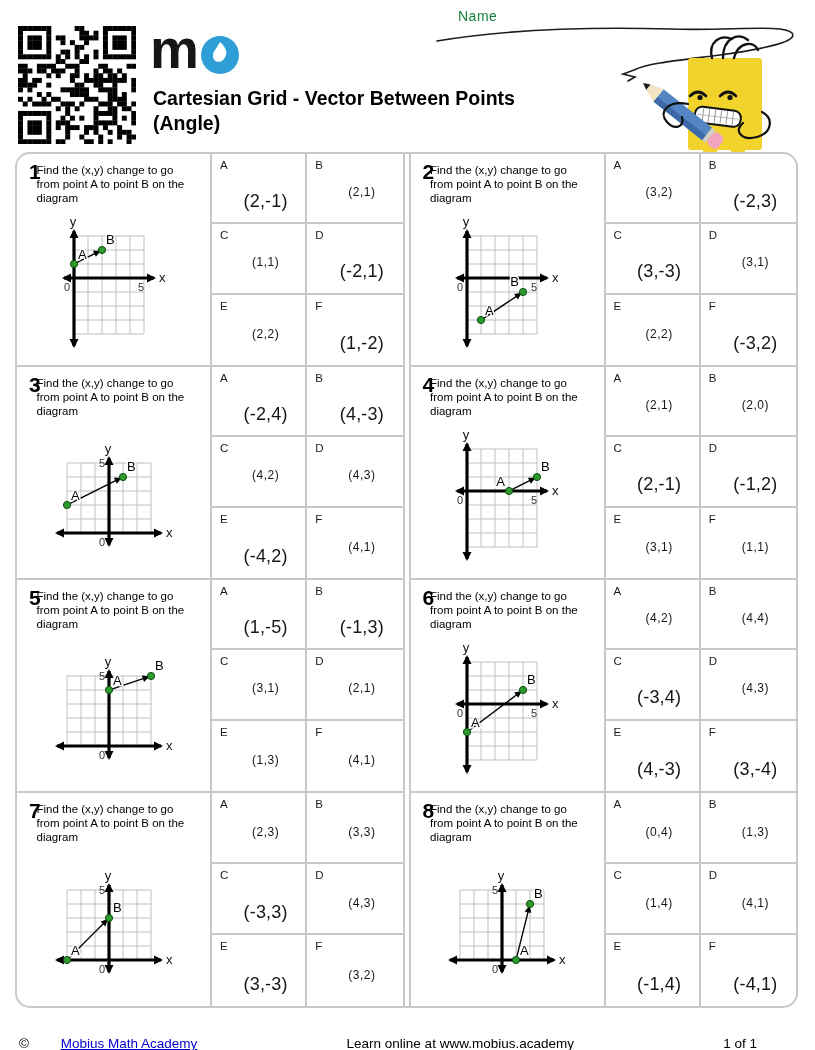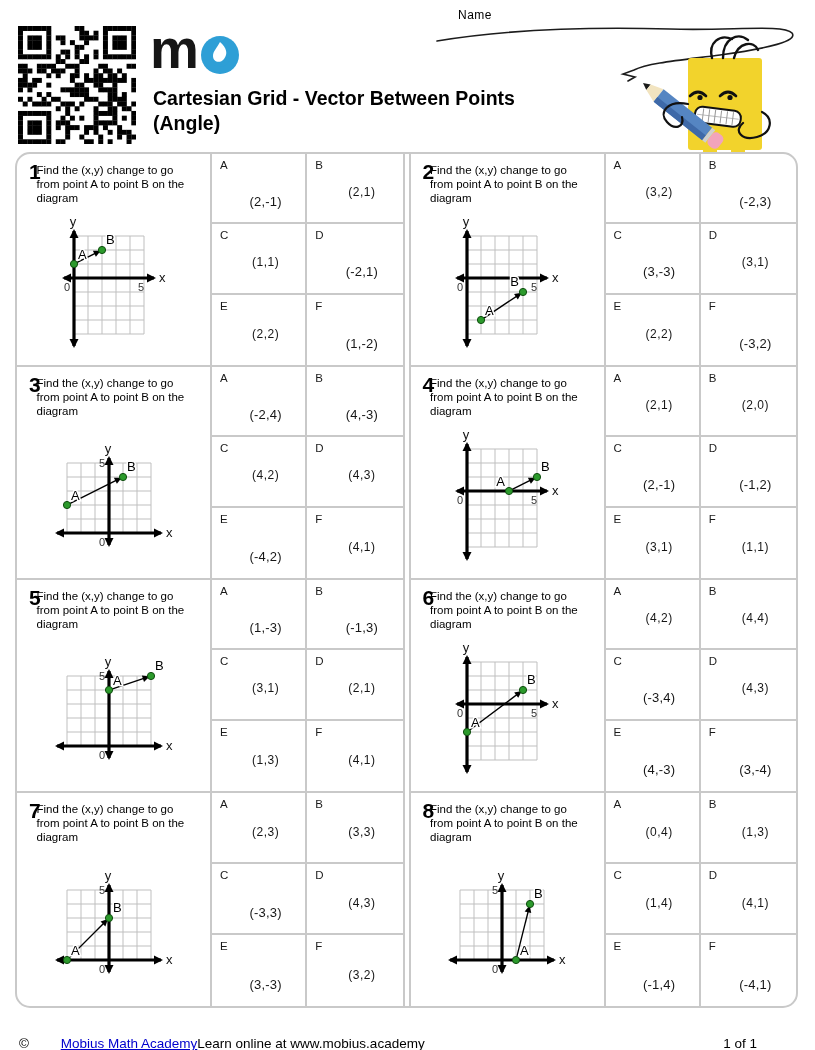--- a/index.html
+++ b/index.html
@@ -17,21 +17,21 @@
     position:absolute; left:150px; top:18px; height:62px;
     display:flex; align-items:center; font-weight:800; font-size:55px;
     letter-spacing:-2px; color:#161616;
   }
   .logo .o-icon{ width:40px; height:40px; margin:12px 2px 0 3px; }
   .title{
     position:absolute; left:153px; top:86px; width:410px;
     font-size:19.5px; font-weight:700; color:#000; line-height:1.3;
   }
   .name-label{
-    position:absolute; left:458px; top:8px; font-size:12px; color:#000000;
+    position:absolute; left:458px; top:8px; font-size:14px; color:#15803d;
     letter-spacing:0.5px;
   }
   .header-art{ position:absolute; left:420px; top:0; width:395px; height:180px; pointer-events:none; }
   
   .problems{
     position:absolute; left:15px; top:152px; width:783px; height:856px;
     border:2px solid var(--border); border-radius:15px;
     display:grid; grid-template-columns:1fr 1fr; grid-template-rows:repeat(4,1fr);
     column-gap:4px; overflow:hidden; background:#fff;
   }
@@ -52,29 +52,29 @@
   }
   .choice{
     position:relative; display:flex; align-items:center; justify-content:center;
     border-right:2px solid var(--border); border-bottom:2px solid var(--border);
     padding-top:8px; padding-left:14px; cursor:pointer;
   }
   .choice:nth-child(2n){ border-right:none; }
   .choice:nth-child(n+5){ border-bottom:none; }
   .clabel{ position:absolute; top:5px; left:8px; font-size:11.5px; color:#1a1a1a; }
   .cvalue{ font-size:12px; color:#161616; letter-spacing:0.5px; }
-  .cvalue.small{ font-size:13px; letter-spacing:0.2px;margin-top:19px; }
+  .cvalue.small{ font-size:18px; letter-spacing:0.2px;margin-top:19px; }
   
   .footer{
     position:absolute; left:0; right:0; top:1024px;
     display:flex; align-items:baseline; padding:0 58px 0 19px; font-size:13.5px; color:#000;
   }
   .foot-left{ flex:none; }
   .foot-left a{ color:var(--link); text-decoration:underline;padding-left:28px; }
-  .foot-center{ flex:1; text-align:left; }
+  .foot-center{ flex:1; text-align:center; }
   .foot-right{ flex:none;margin-top:12px; }
 </style>
 </head>
 <body>
 
 <div class="page">
 
   <svg id="qr" class="qr" viewBox="0 0 118 118">
       <rect x="0" y="0" width="118" height="118" fill="#fff"></rect>
       <rect x="0" y="0" width="4.97" height="4.97" fill="#000"></rect>
@@ -737,21 +737,21 @@
               <circle cx="58" cy="36" r="3.6" fill="#2c9a2c" stroke="#0f4d0f" stroke-width="1"></circle>
               <circle cx="100" cy="22" r="3.6" fill="#2c9a2c" stroke="#0f4d0f" stroke-width="1"></circle>
               <text x="62" y="31" text-anchor="start" font-size="13" fill="#000" font-family="&quot;Liberation Sans&quot;, sans-serif" stroke="#fff" stroke-width="3" paint-order="stroke">A</text>
               <text x="104" y="16" text-anchor="start" font-size="13" fill="#000" font-family="&quot;Liberation Sans&quot;, sans-serif" stroke="#fff" stroke-width="3" paint-order="stroke">B</text>
             </svg>
           </div>
     </div>
     <div class="answers">
           <div class="choice">
     <span class="clabel">A</span>
-    <span class="cvalue small">(1,-3)</span>
+    <span class="cvalue small">(1,-5)</span>
   </div>
           <div class="choice">
     <span class="clabel">B</span>
     <span class="cvalue small">(-1,3)</span>
   </div>
           <div class="choice">
     <span class="clabel">C</span>
     <span class="cvalue">(3,1)</span>
   </div>
           <div class="choice">

